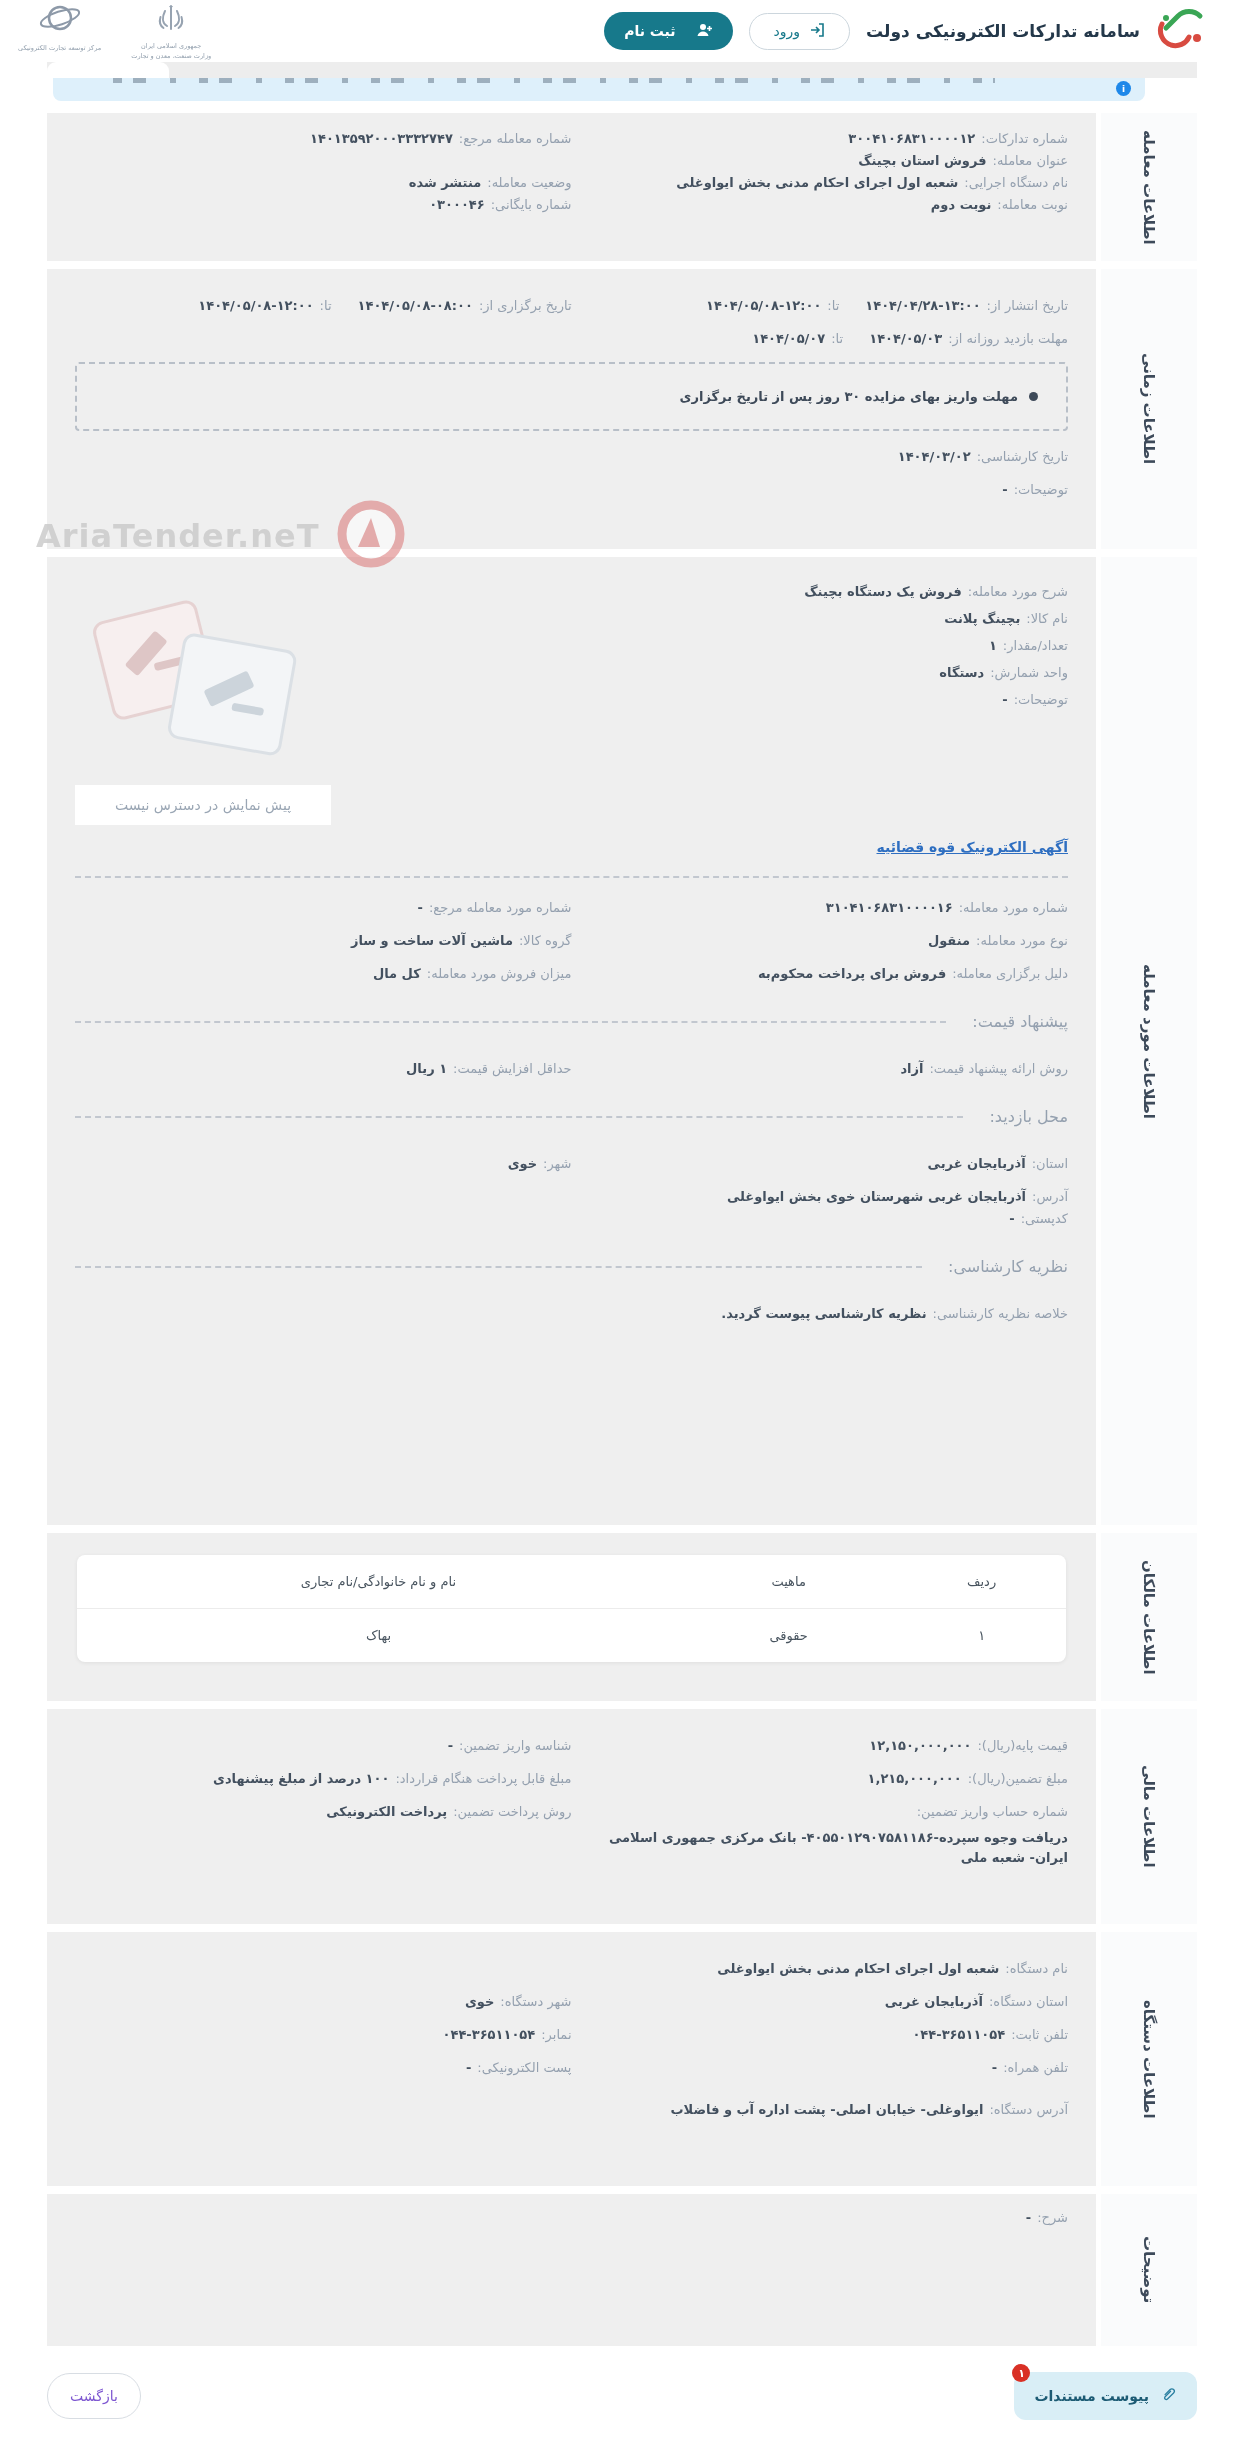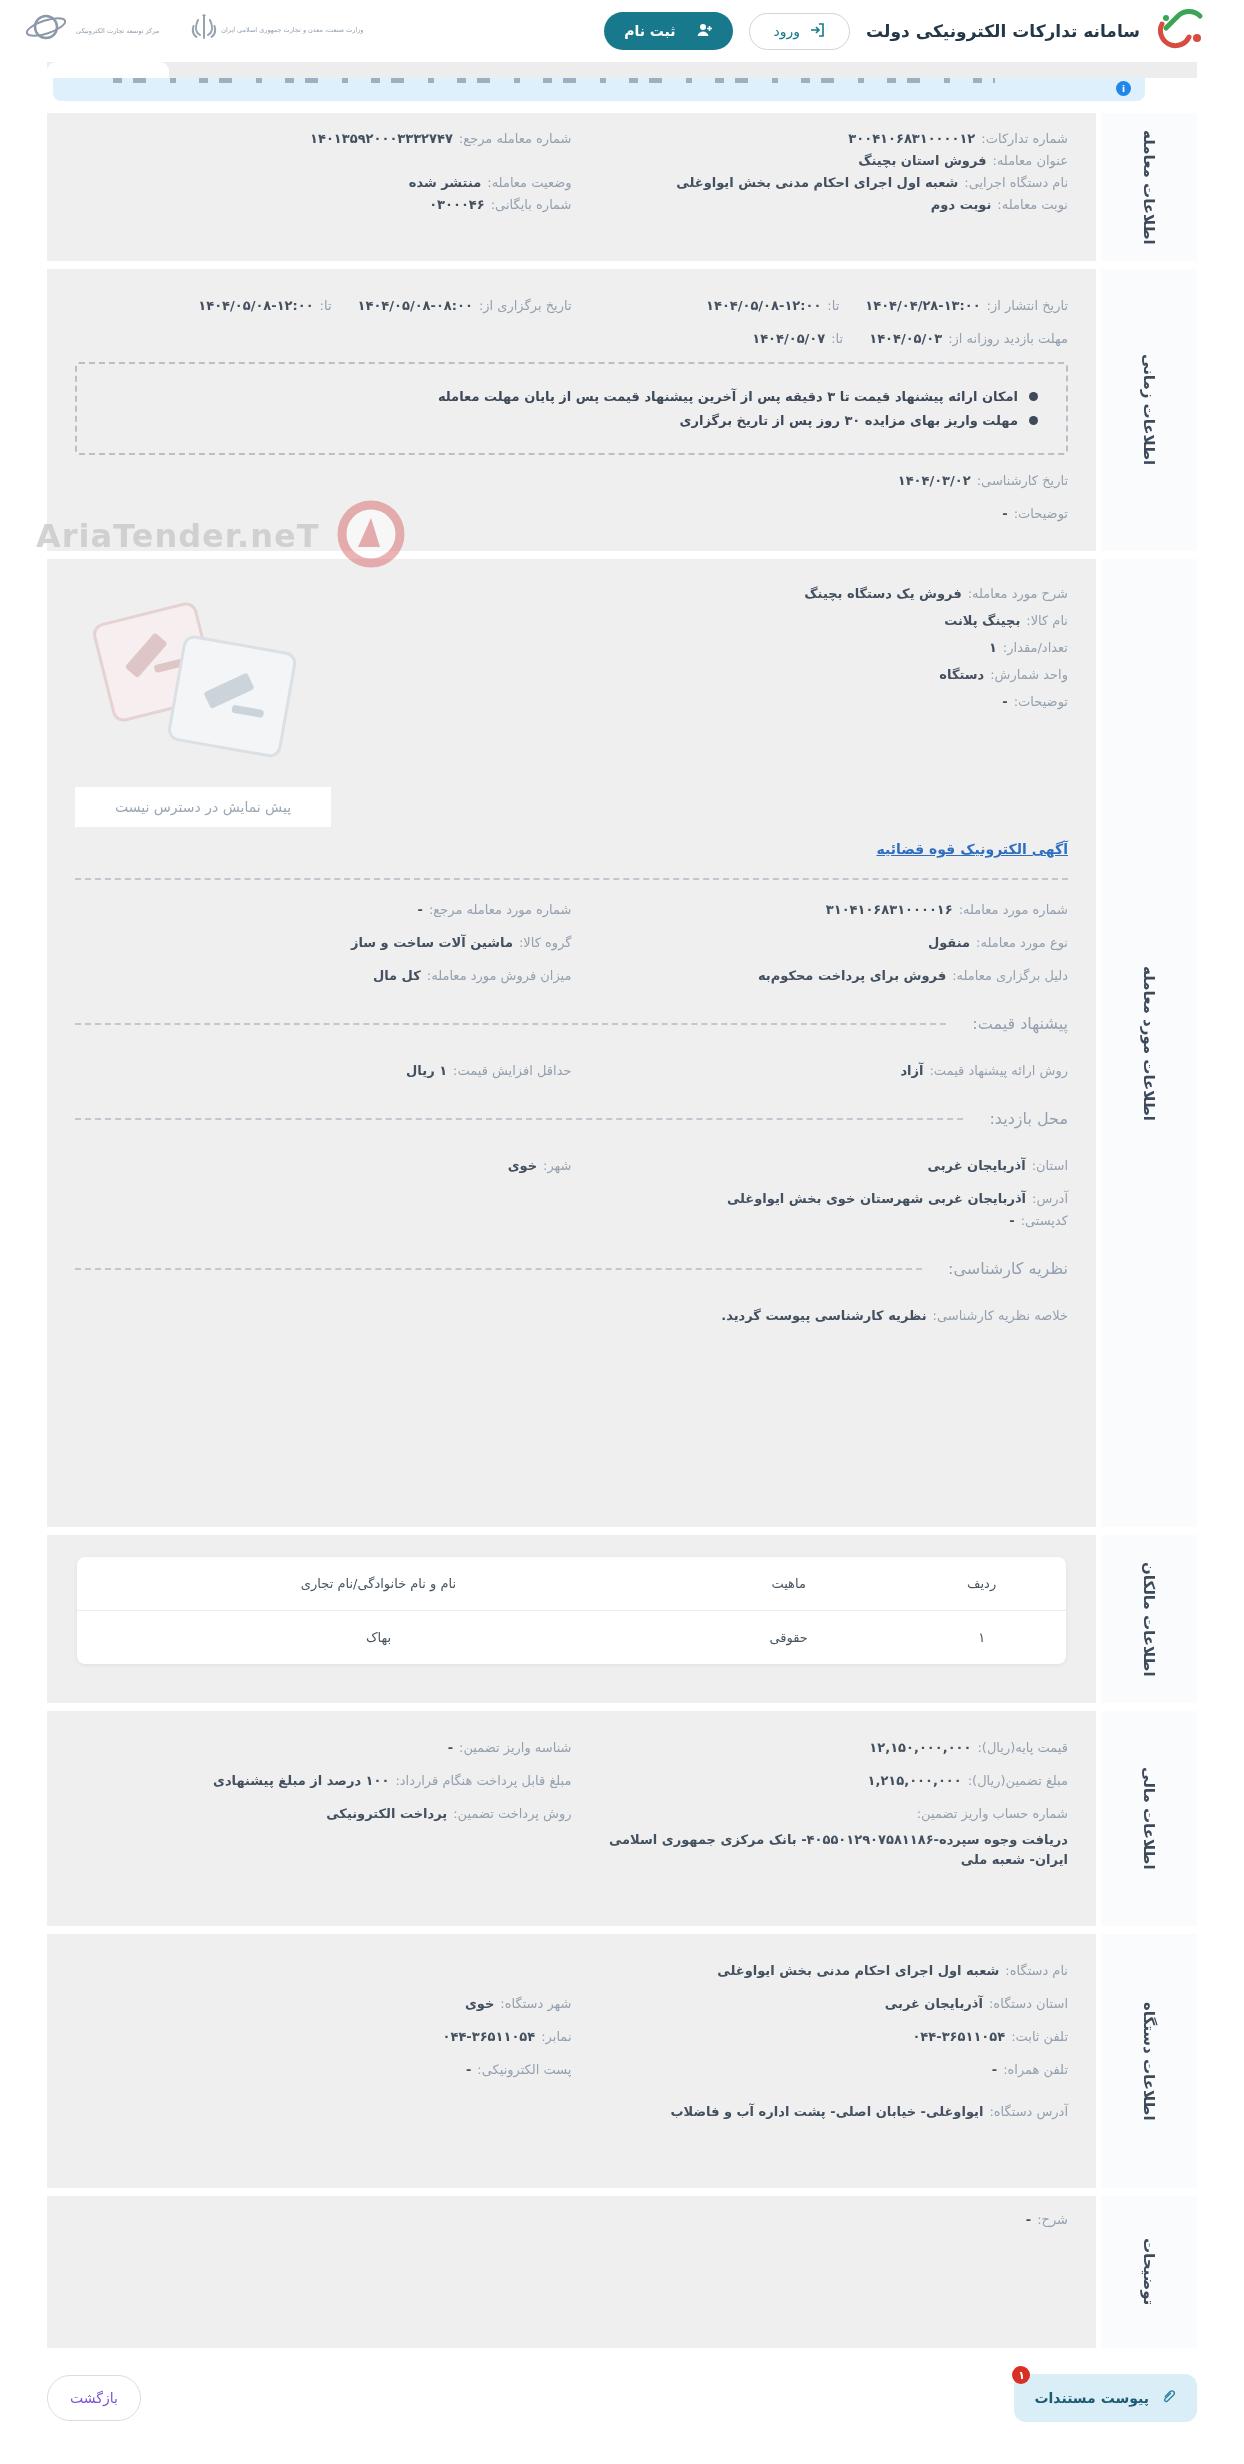--- a/index.html
+++ b/index.html
@@ -9,21 +9,21 @@
   }
   
   .hdr{height:62px;background:#fff;display:flex;align-items:center;justify-content:space-between;padding:0 40px 0 18px;}
   .hgroup{display:flex;align-items:center;gap:16px;}
   .title{font-size:17px;font-weight:bold;color:#24384a;white-space:nowrap;}
   .btn-login{height:37px;border:1px solid #ccd6dd;border-radius:19px;background:#fff;color:#17798b;
     font-size:14px;display:flex;align-items:center;gap:9px;padding:0 24px;cursor:pointer;font-family:inherit;}
   .btn-reg{height:38px;border:none;border-radius:19px;background:#17798b;color:#fff;font-size:14px;font-weight:bold;
     display:flex;align-items:center;gap:20px;padding:0 20px;cursor:pointer;font-family:inherit;}
   .left-logos{display:flex;align-items:flex-start;gap:30px;direction:ltr;}
-  .logo-box{display:flex;flex-direction:row;align-items:center;gap:2px;}
+  .logo-box{display:flex;flex-direction:column;align-items:center;gap:2px;}
   .logo-cap{font-size:6.5px;color:#93a0ae;text-align:center;line-height:8px;white-space:nowrap;}
   
   .band{margin:0 47px;height:16px;background:#ededed;position:relative;}
   .tab{position:absolute;left:0;top:0;width:122px;height:16px;background:#fff;border-radius:9px 9px 0 0;}
   .notice{margin:0 99px 12px 53px;height:23px;background:#def0fb;border-radius:0 0 8px 8px;position:relative;overflow:hidden;}
   .notice .marks{position:absolute;top:0;left:60px;right:150px;height:5px;opacity:.5;
     background:repeating-linear-gradient(90deg,#5d6f81 0 9px,transparent 9px 20px,#5d6f81 20px 33px,transparent 33px 57px,#5d6f81 57px 63px,transparent 63px 86px);}
   .info-dot{position:absolute;top:3px;right:14px;width:15px;height:15px;border-radius:50%;background:#1f88e9;
     color:#fff;font-size:9px;display:flex;align-items:center;justify-content:center;font-weight:bold;}
   
@@ -227,24 +227,20 @@
         <div class="cell full">
           <span class="lab">مهلت بازدید روزانه از:</span>
             <span class="val ltr">۱۴۰۴/۰۵/۰۳</span>
           <span class="lab taa">تا:</span>
             <span class="val ltr">۱۴۰۴/۰۵/۰۷</span>
         </div>
       </div>
       <div class="dashed-box">
         <div class="bullet">
           <span class="dot"></span>
-          <span class="btxt">امکان ارائه پیشنهاد قیمت تا ۳ دقیقه پس از آخرین پیشنهاد قیمت پس از پایان مهلت معامله</span>
-        </div>
-        <div class="bullet">
-          <span class="dot"></span>
           <span class="btxt">مهلت واریز بهای مزایده ۳۰ روز پس از تاریخ برگزاری</span>
         </div>
       </div>
       <div class="row">
         <div class="cell full">
             <span class="lab">تاریخ کارشناسی:</span>
             <span class="val ltr">۱۴۰۴/۰۳/۰۲</span>
           </div>
       </div>
       <div class="row" style="margin-top:0;">

